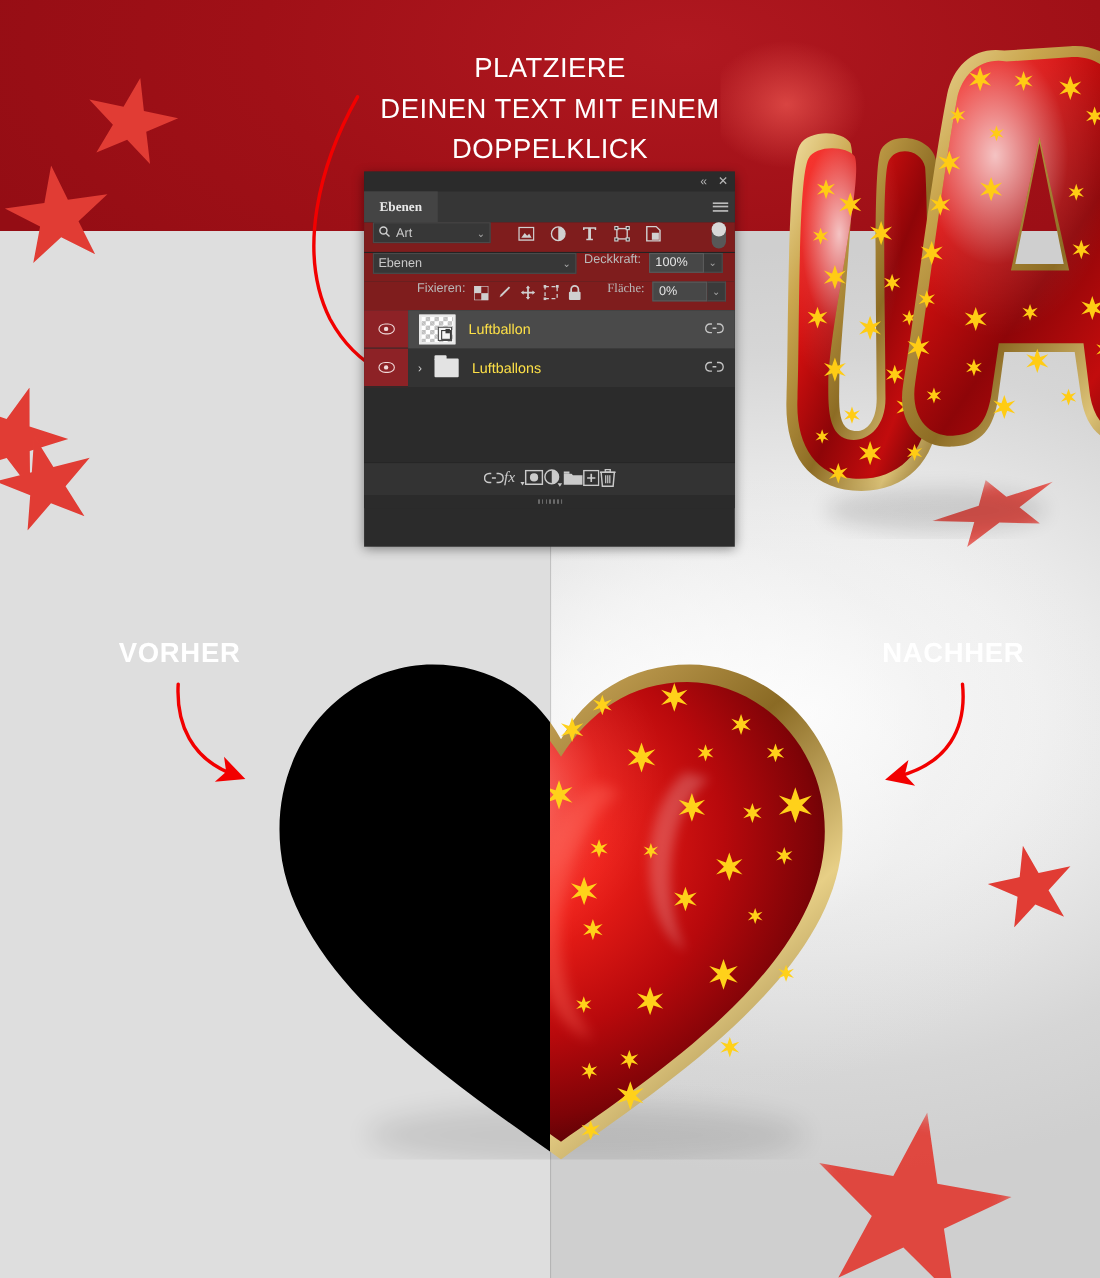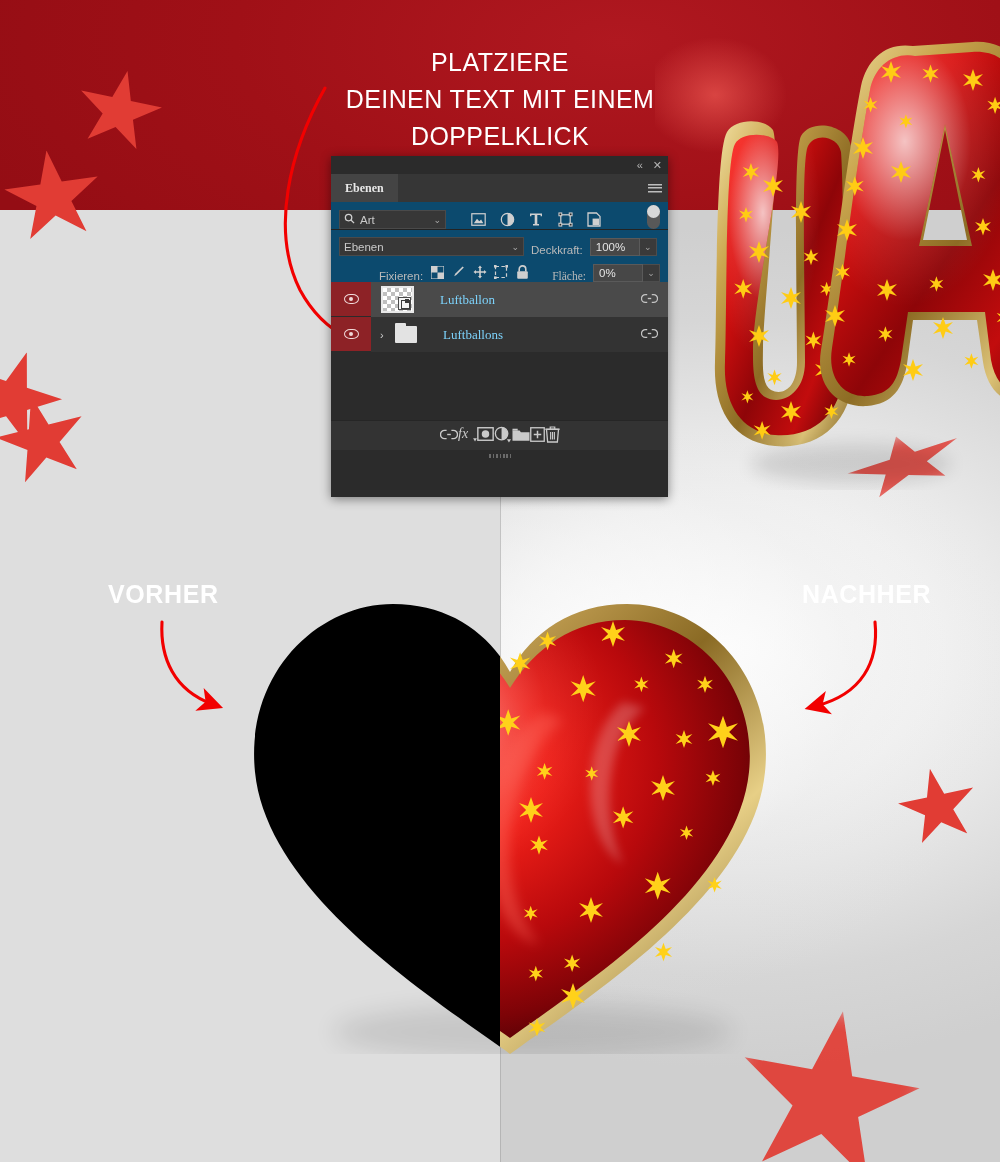--- a/index.html
+++ b/index.html
@@ -96,22 +96,22 @@
   }
   .ps-hamburger i {
     display:block; width:14px; height:9px;
     background:
       linear-gradient(#bdbdbd,#bdbdbd) 0 0/14px 1.5px no-repeat,
       linear-gradient(#bdbdbd,#bdbdbd) 0 3.7px/14px 1.5px no-repeat,
       linear-gradient(#bdbdbd,#bdbdbd) 0 7.4px/14px 1.5px no-repeat;
   }
 
   .ps-row {
-    height:28px; display:flex; align-items:flex-end;
-    padding:0 8px; gap:7px; background:#0c4a6e;
+    height:28px; display:flex; align-items:flex-start;
+    padding:0 8px; gap:7px; background:#7f1d1d;
   }
   .ps-filter { border-bottom:1px solid #232323; }
 
   .ps-select {
     height:19px; background:#373737; border:1px solid #4a4a4a;
     display:flex; align-items:center; padding:0 4px; gap:5px;
     color:#c9c9c9; font-size:11.5px;
   }
   .ps-select .caret { margin-left:auto; color:#a9a9a9; font-size:9px; }
   .sel-type { width:107px; }
@@ -178,21 +178,21 @@
   .disc-arrow { width:13px; margin-left:9px; color:#cfcfcf; font-size:11px; }
   .folder-ico {
     width:22px; height:17px; margin-left:2px;
     background:#e3e3e3; border-radius:1px;
     position:relative;
   }
   .folder-ico::before {
     content:""; position:absolute; left:0; top:-3px; width:11px; height:4px;
     background:#e3e3e3; border-radius:1px 1px 0 0;
   }
-  .layer-name { margin-left:26px; color:#7dd3fc; font-size:13px;font-family:Liberation Serif, serif; }
+  .layer-name { margin-left:12px; color:#fde047; font-size:13px; }
   .link-ico { margin-left:auto; color:#c4c4c4; }
 
   .ps-empty { background:#2b2b2b; }
   .ps-bottombar {
     height:30px; background:#333333; border-top:1px solid #262626;
     display:flex; align-items:center; justify-content:center; 
   }
   .ps-grip {
     height:12px; background:#2b2b2b; display:flex; align-items:center; justify-content:center;
   }

